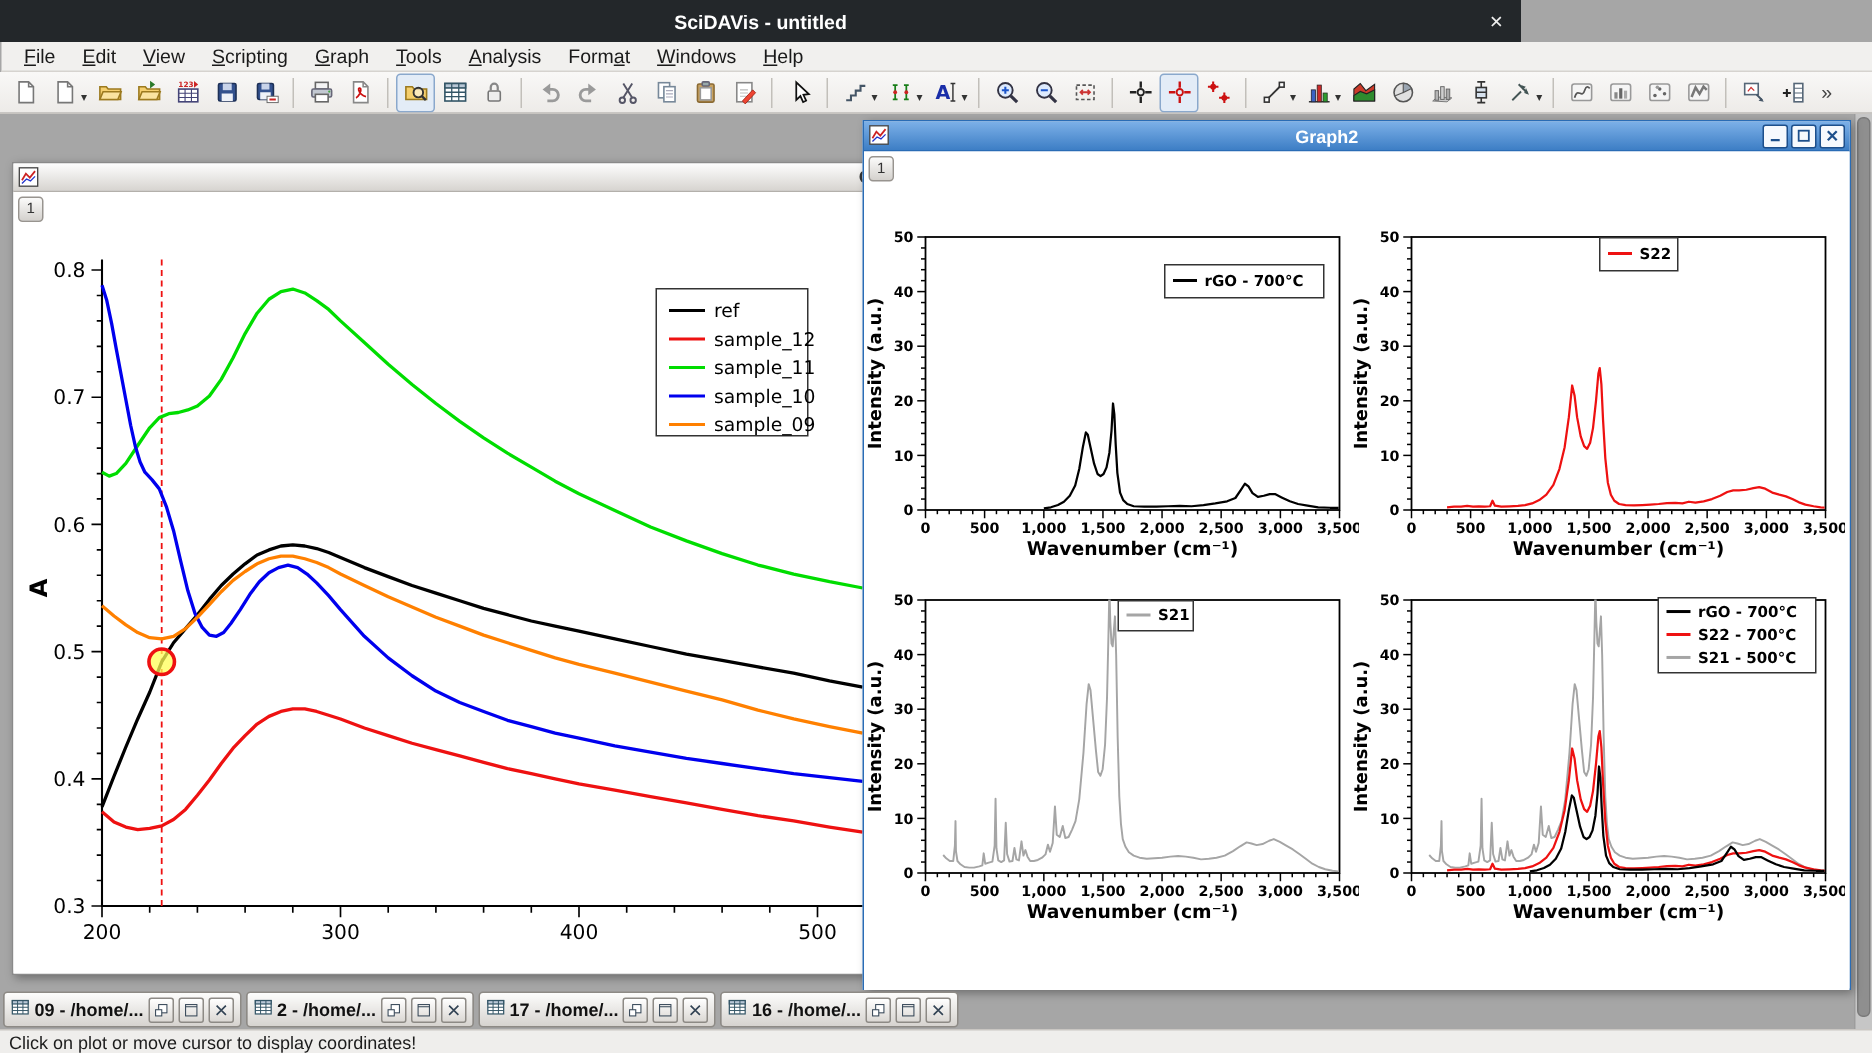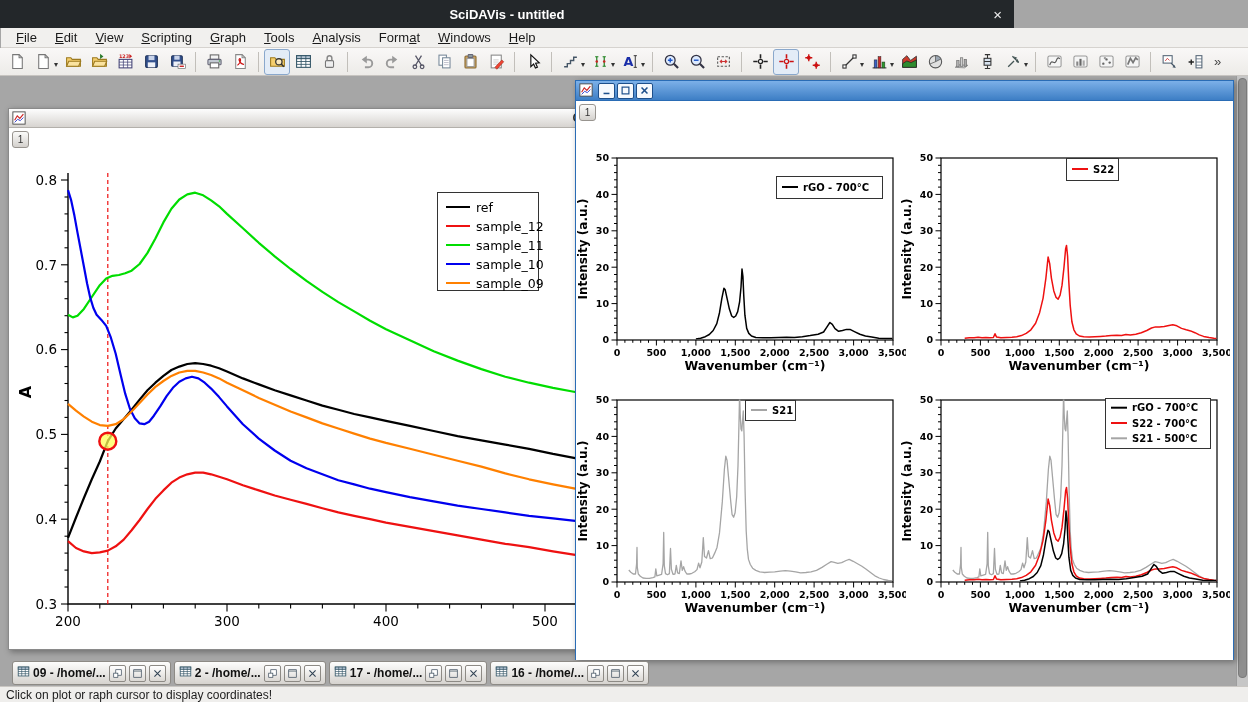--- a/index.html
+++ b/index.html
@@ -34,21 +34,21 @@
   #win2 .win-title{height:19px;background:linear-gradient(#7cb0e8,#3d7ec5);color:#fff;border-bottom:1px solid #2a6cb5}
   .win-content{position:relative;background:#fff;width:100%;height:calc(100% - 19px)}
   #win1 .win-content{height:calc(100% - 19px)}
   .layer-btn{position:absolute;top:3px;left:3px;width:15px;height:15px;font-size:10px;z-index:5;
        display:flex;align-items:center;justify-content:center;color:#333;
        background:linear-gradient(#fbfbfa,#d4d1cd);border:1px solid #98948f;border-radius:3px}
   .win-icon{width:15px;height:15px;flex:0 0 auto;margin-right:2px}
   .win-btns{display:flex;gap:2px;margin-left:2px}
   .win-btn{width:15px;height:14px;background:#f6f9fd;border:1px solid #1d4f8b;border-radius:2px;
        display:flex;align-items:center;justify-content:center}
-  .tabbar{position:absolute;left:0;top:579px;height:36px;display:flex;align-items:center;padding-left:12px;z-index:6}
+  .tabbar{position:absolute;left:0;top:579px;height:36px;display:flex;align-items:center;padding-left:2px;z-index:6}
   .tab{height:22px;display:flex;align-items:center;gap:3px;padding:0 4px;margin-right:3px;
        background:linear-gradient(#fdfdfc,#d6d3cf);border:1px solid #8d8a85;border-radius:3px;
        font-size:12px;font-weight:bold;color:#111;white-space:nowrap}
   .tab-btn{width:15px;height:15px;border:1px solid #8d8a85;border-radius:2px;
        background:linear-gradient(#ffffff,#dbd8d4);display:flex;align-items:center;justify-content:center}
   .statusbar{position:absolute;left:0;top:686px;width:1248px;height:16px;background:#efeeec;
        border-top:1px solid #c9c6c2;box-sizing:border-box;display:flex;align-items:center;
        padding-left:6px;font-size:12px;color:#1c1c1c}
   svg text{font-family:"DejaVu Sans",sans-serif}
 </style>
@@ -471,20 +471,21 @@
     </div>
   </div>
 
   <div class="win" id="win2">
     <div class="win-title">
       <span class="win-icon"><svg width="14" height="14" viewBox="0 0 16 16">
             <rect x="1" y="1" width="14" height="14" fill="#fff" stroke="#444"></rect>
             <path d="M3 10.5L6 5.5l3 3 4-5" fill="none" stroke="#c22" stroke-width="1.3"></path>
             <path d="M3 13l3.5-3.5 3 1.5L13 7.5" fill="none" stroke="#23c" stroke-width="1"></path>
           </svg></span>
+      <span class="t">Graph2</span>
       <span class="win-btns" id="win2-btns">
           <span class="win-btn">
             <svg width="11" height="11" viewBox="0 0 13 13">
               <path d="M3 10h7" stroke="#1d4f8b" stroke-width="1.8"></path>
             </svg>
           </span>
           <span class="win-btn">
             <svg width="11" height="11" viewBox="0 0 13 13">
               <rect x="2.5" y="2.5" width="8" height="8" fill="none" stroke="#1d4f8b" stroke-width="1.4"></rect>
             </svg>
@@ -970,14 +971,14 @@
           </svg>
         </span>
       </div>
     </div>
   <div class="vscroll">
     <div class="thumb"></div>
   </div>
 </div>
 
 <div class="statusbar">
-  <span>Click on plot or raph cursor to display coordinates!</span>
+  <span>Click on plot or move cursor to display coordinates!</span>
 </div>
 
 </body></html>

